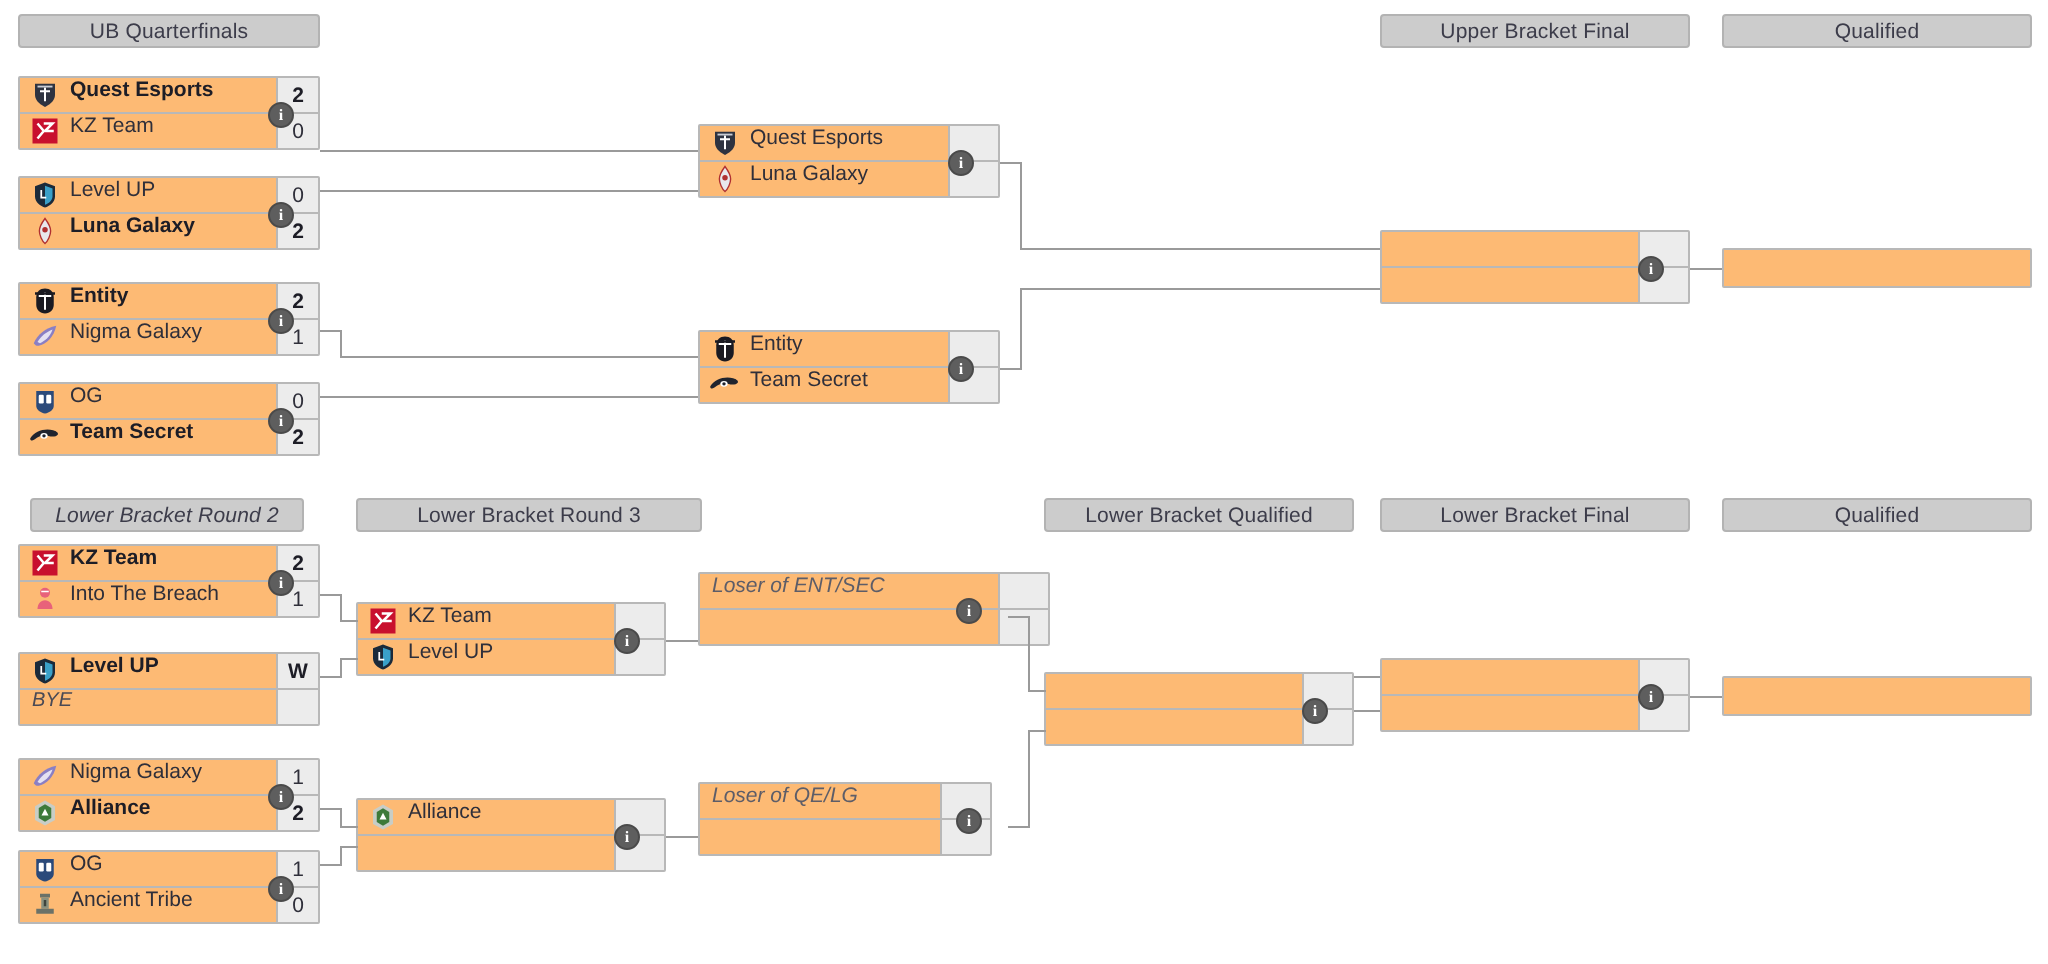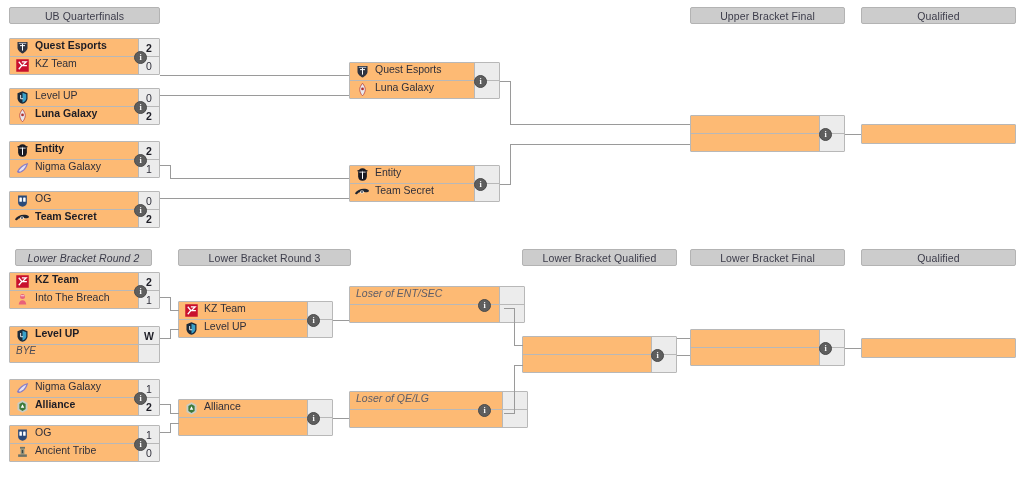--- a/index.html
+++ b/index.html
@@ -517,21 +517,21 @@
       <span class="tname placeholder">Loser of ENT/SEC</span>
       <span class="score"></span>
     </div>
     <div class="opp">
       <span class="tname"></span>
       <span class="score"></span>
     </div>
   </div>
   <div class="info-bubble" style="left:478px; top:299px;">i</div>
 
-  <div class="match wide" style="left:349px; top:391px; width:179px; height:37px;">
+  <div class="match wide" style="left:349px; top:391px; width:147px; height:37px;">
     <div class="opp top">
       <span class="tname placeholder">Loser of QE/LG</span>
       <span class="score"></span>
     </div>
     <div class="opp">
       <span class="tname"></span>
       <span class="score"></span>
     </div>
   </div>
   <div class="info-bubble" style="left:478px; top:404px;">i</div>

